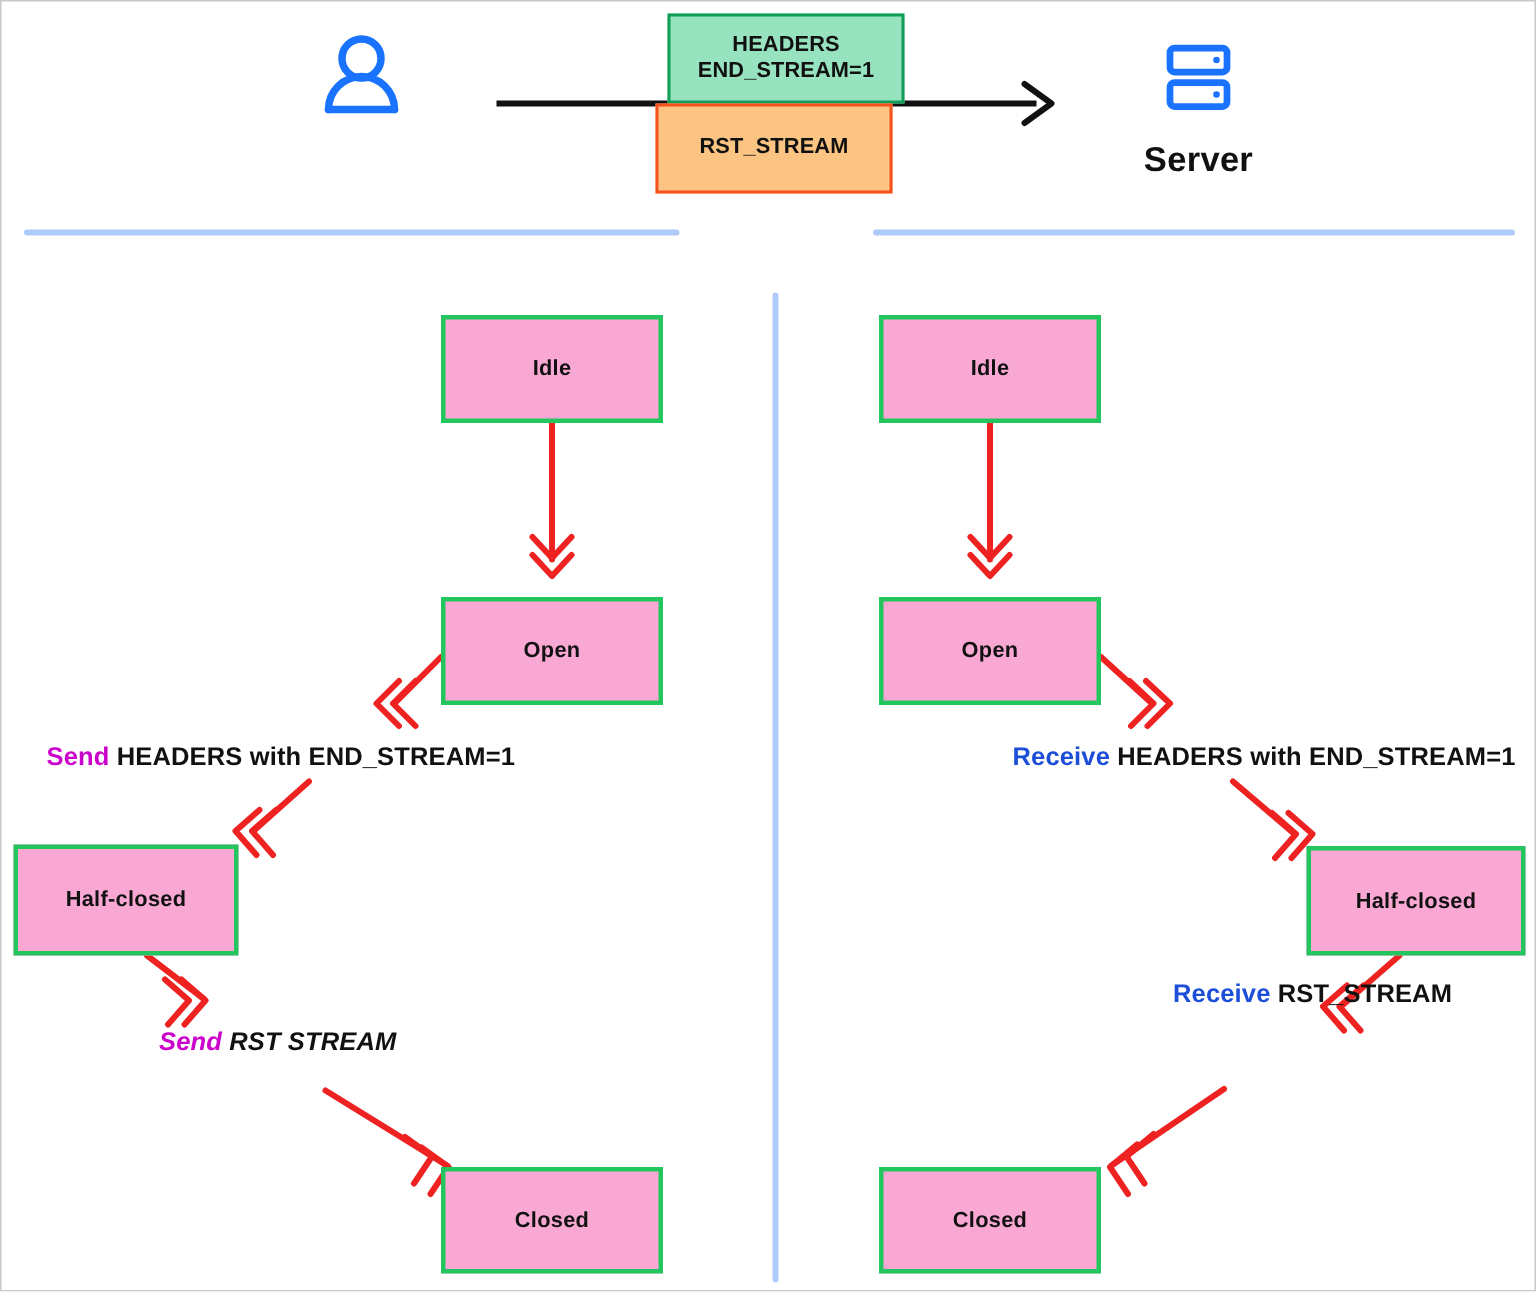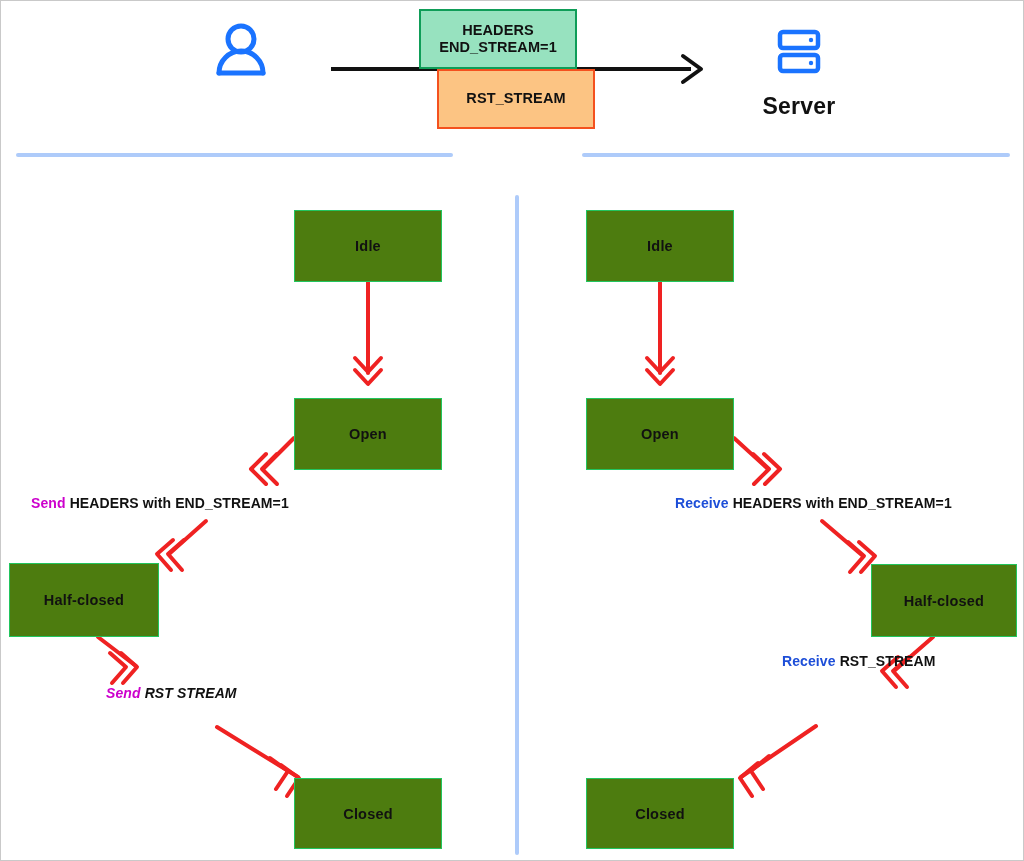--- a/index.html
+++ b/index.html
@@ -57,21 +57,21 @@
     align-items: center;
     justify-content: center;
     text-align: center;
     font-size: 14.5px;
     font-weight: bold;
     color: #111111;
     line-height: 1.2;
     letter-spacing: .1px;
   }
   #msg-headers {
-    left: 418px; top: 8px; height: 60px;
+    left: 444px; top: 8px; height: 60px;
     background: #97e2bf;
     border: 2px solid #0f9d58;
   }
   #msg-rst {
     left: 436px; top: 68px; height: 60px;
     background: #fcc483;
     border: 2px solid #f4511e;
   }
 
   
@@ -80,22 +80,22 @@
     height: 4px;
     background: #aecbfa;
     border-radius: 2px;
   }
   #divider-client { left: 15px; top: 152px; width: 437px; }
   #divider-server { left: 581px; top: 152px; width: 428px; }
 
   
   .state-box {
     position: absolute;
-    background: #4d7c0f;
-    border: 1px solid #22c55e;
+    background: #f9a8d4;
+    border: 3px solid #22c55e;
     display: flex;
     align-items: center;
     justify-content: center;
     font-size: 14.5px;
     font-weight: bold;
     color: #111111;
     letter-spacing: .2px;
   }
 
   
@@ -106,21 +106,21 @@
 
   
   #state-server-idle        { left: 585px; top: 209px; width: 148px; height: 72px; }
   #state-server-open        { left: 585px; top: 397px; width: 148px; height: 72px; }
   #state-server-halfclosed  { left: 870px; top: 563px; width: 146px; height: 73px; }
   #state-server-closed      { left: 585px; top: 777px; width: 148px; height: 71px; }
 
   
   .caption {
     position: absolute;
-    font-size: 14px;
+    font-size: 17px;
     font-weight: bold;
     color: #111111;
     white-space: nowrap;
     letter-spacing: .1px;
   }
   .caption .verb-send    { color: #cc00cc; }
   .caption .verb-receive { color: #1d4ed8; }
 
   #caption-client-headers { left: 30px;  top: 494px; }
   #caption-client-rst     { left: 105px; top: 684px; font-style: italic; }

